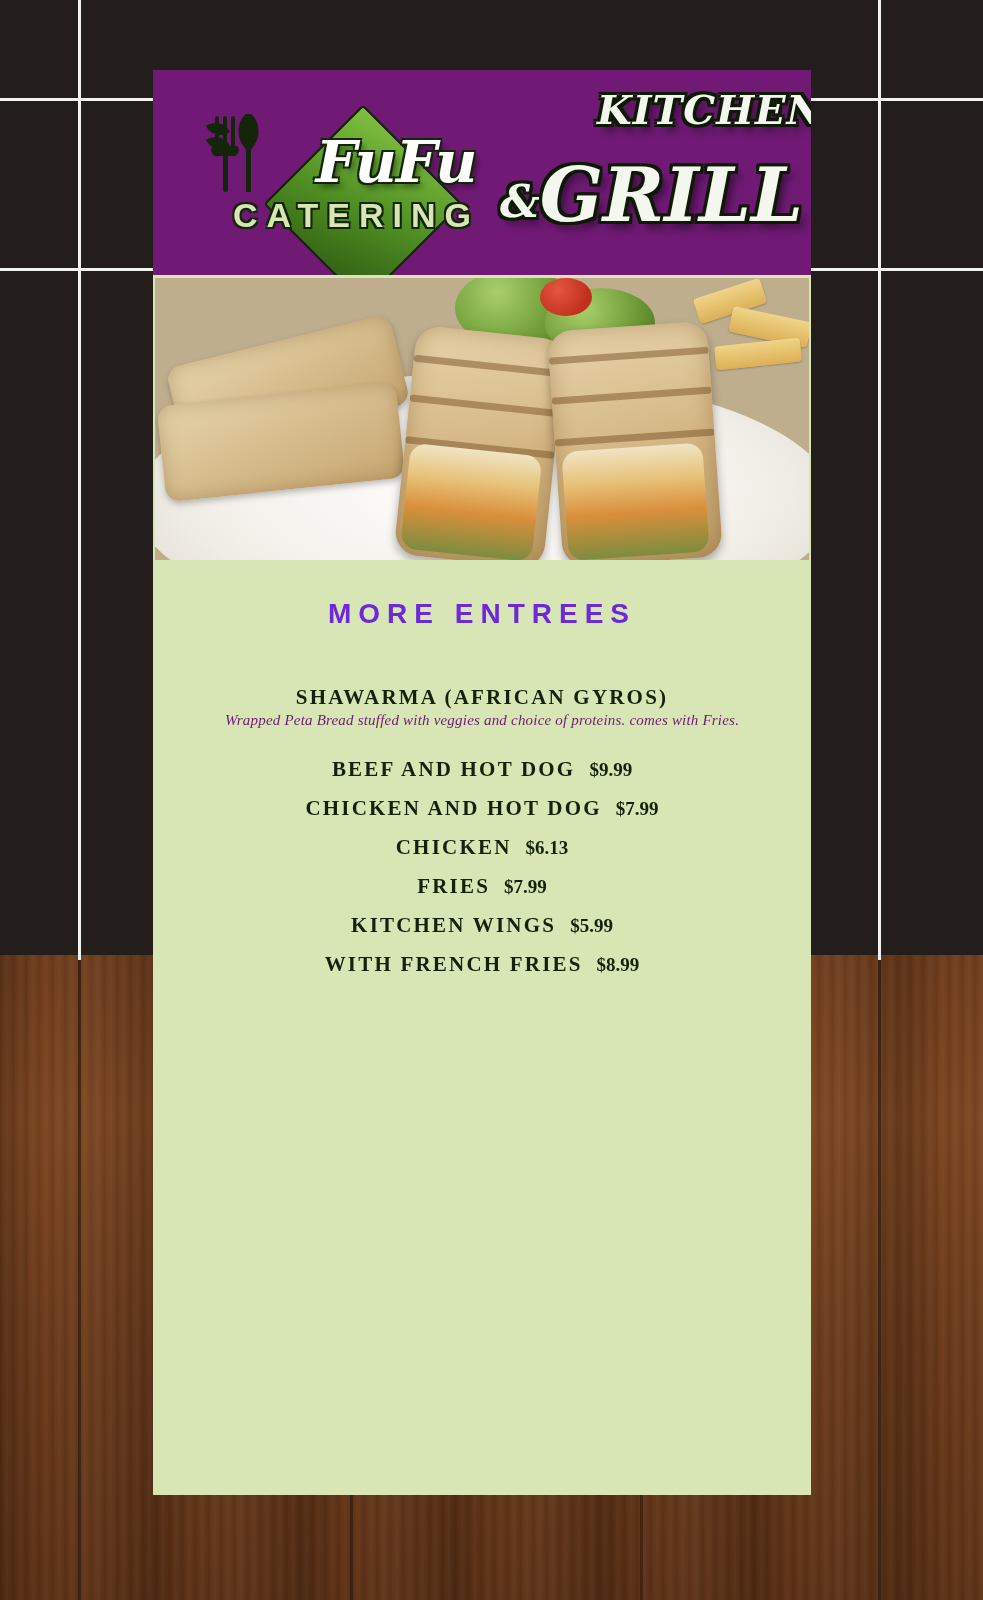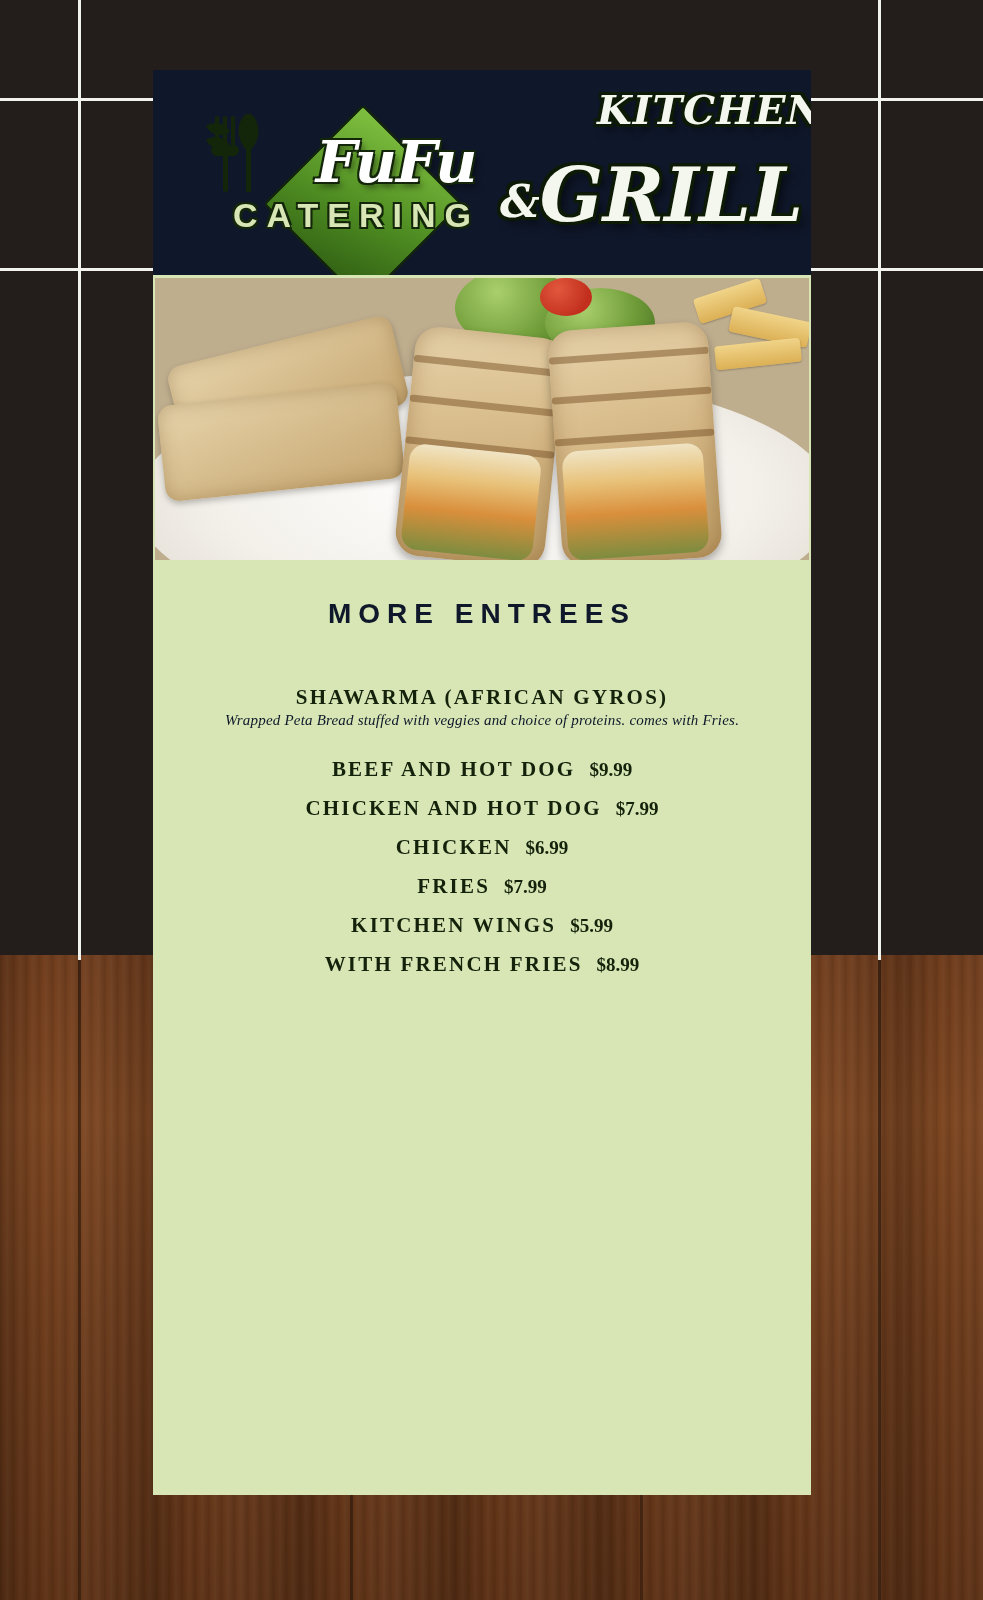--- a/index.html
+++ b/index.html
@@ -60,21 +60,21 @@
     height: 1425px;
     background: #d7e6b4;
     box-shadow: 0 0 0 rgba(0,0,0,0);
   }
 
   
   .logo-band {
     position: relative;
     height: 205px;
     width: 100%;
-    background: #0f172a;
+    background: #701a75;
     overflow: hidden;
   }
   .logo-left {
     position: absolute;
     left: 40px;
     top: 18px;
     width: 330px;
     height: 170px;
   }
   .diamond {
@@ -249,21 +249,21 @@
   .section-title {
     position: absolute;
     left: 0;
     top: 528px;
     width: 100%;
     text-align: center;
     font-family: "Liberation Sans", sans-serif;
     font-weight: bold;
     font-size: 28px;
     letter-spacing: 7px;
-    color: #0f172a;
+    color: #6d28d9;
   }
   .items {
     position: absolute;
     left: 0;
     top: 615px;
     width: 100%;
   }
   .item {
     text-align: center;
     margin-bottom: 14px;
@@ -283,21 +283,21 @@
     font-size: 19px;
     color: #15220b;
     margin-left: 10px;
   }
   .item-desc {
     display: block;
     margin-top: 2px;
     font-family: "Liberation Serif", serif;
     font-style: italic;
     font-size: 15px;
-    color: #0f172a;
+    color: #701a75;
     letter-spacing: 0.2px;
   }
   .item.header-item { margin-bottom: 28px; }
 </style>
 </head>
 <body>
 
 <div class="bg-dark"></div>
 <div class="bg-wood"></div>
 <div class="wood-seam" style="left:78px;"></div>
@@ -383,21 +383,21 @@
       <span class="item-price">$9.99</span>
     </div>
 
     <div class="item">
       <span class="item-name">CHICKEN AND HOT DOG</span>
       <span class="item-price">$7.99</span>
     </div>
 
     <div class="item">
       <span class="item-name">CHICKEN</span>
-      <span class="item-price">$6.99</span>
+      <span class="item-price">$6.13</span>
     </div>
 
     <div class="item">
       <span class="item-name">FRIES</span>
       <span class="item-price">$7.99</span>
     </div>
 
     <div class="item">
       <span class="item-name">KITCHEN WINGS</span>
       <span class="item-price">$5.99</span>

